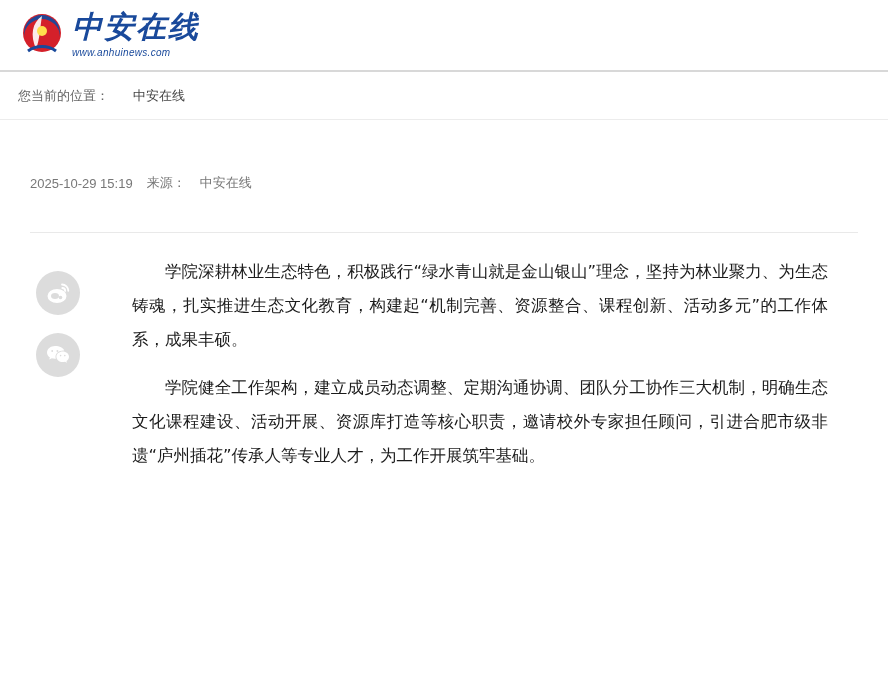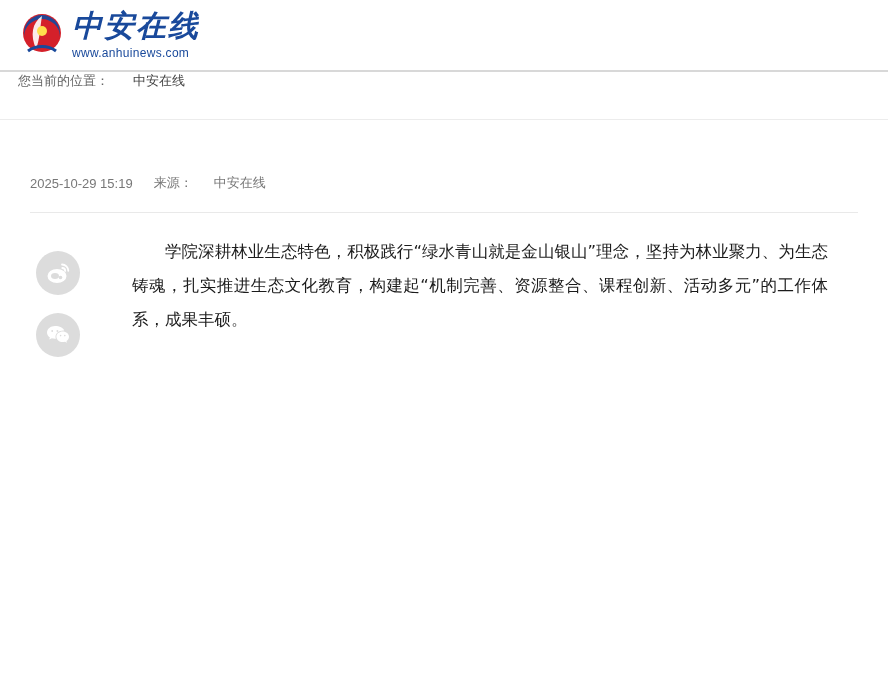--- a/index.html
+++ b/index.html
@@ -51,31 +51,32 @@
   .logo-cn {
     font-family: "DejaVu Serif", "Liberation Serif", serif;
     font-size: 30px;
     font-weight: 700;
     color: #19499b;
     letter-spacing: 2px;
     font-style: italic;
   }
   .logo-url {
     margin-top: 6px;
-    font-size: 12px;
+    font-size: 10px;
     color: #19499b;
     letter-spacing: 0.3px;
     font-family: "Liberation Sans", sans-serif;
+    font-style: italic;
   }
 
   
   .breadcrumb-bar {
     height: 48px;
     display: flex;
-    align-items: flex-start;
+    align-items: center;
     padding: 0 18px;
     box-sizing: border-box;
     border-bottom: 1px solid #ececec;
     font-size: 13px;
     color: #555;
   }
   .breadcrumb-label {
     color: #666;
   }
   .breadcrumb-sep {
@@ -101,22 +102,22 @@
     margin: 0;
     letter-spacing: 0.5px;
     font-family: "DejaVu Sans", "Liberation Sans", sans-serif;
   }
   .article-meta {
     margin-top: 28px;
     font-size: 13px;
     color: #777;
     display: flex;
     align-items: center;
-    gap: 21px;
-    padding-bottom: 20px;
+    gap: 14px;
+    padding-bottom: 40px;
     border-bottom: 1px solid #e9e9e9;
   }
   .meta-source-link {
     color: #777;
     text-decoration: none;
     cursor: pointer;
   }
 
   
   .content-wrap {
@@ -218,18 +219,19 @@
             <circle cx="7.2" cy="9" r="0.95" fill="#dcdcdc"></circle>
             <circle cx="12.4" cy="9" r="0.95" fill="#dcdcdc"></circle>
             <circle cx="15.6" cy="13.6" r="0.8" fill="#dcdcdc"></circle>
             <circle cx="19.8" cy="13.6" r="0.8" fill="#dcdcdc"></circle>
           </svg>
         </div>
       </div>
 
       <div class="article-body">
         <p>学院深耕林业生态特色，积极践行“绿水青山就是金山银山”理念，坚持为林业聚力、为生态铸魂，扎实推进生态文化教育，构建起“机制完善、资源整合、课程创新、活动多元”的工作体系，成果丰硕。</p>
+        <p>学院健全工作架构，建立成员动态调整、定期沟通协调、团队分工协作三大机制，明确生态文化课程建设、活动开展、资源库打造等核心职责，邀请校外专家担任顾问，引进合肥市级非遗“庐州插花”传承人等专业人才，为工作开展筑牢基础。</p>
       </div>
 
     </div>
   </div>
 
 </div>
 
 </body></html>

